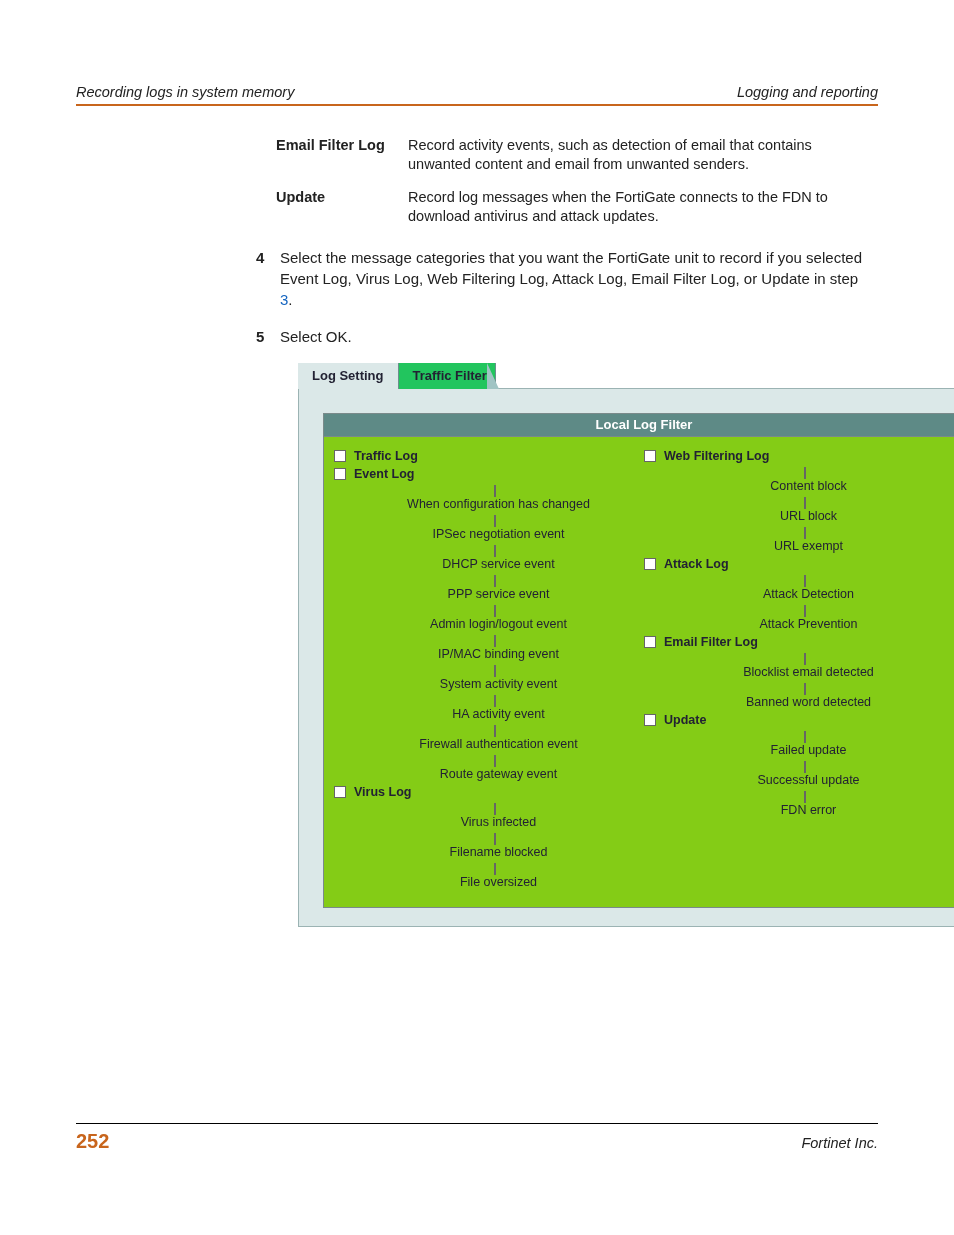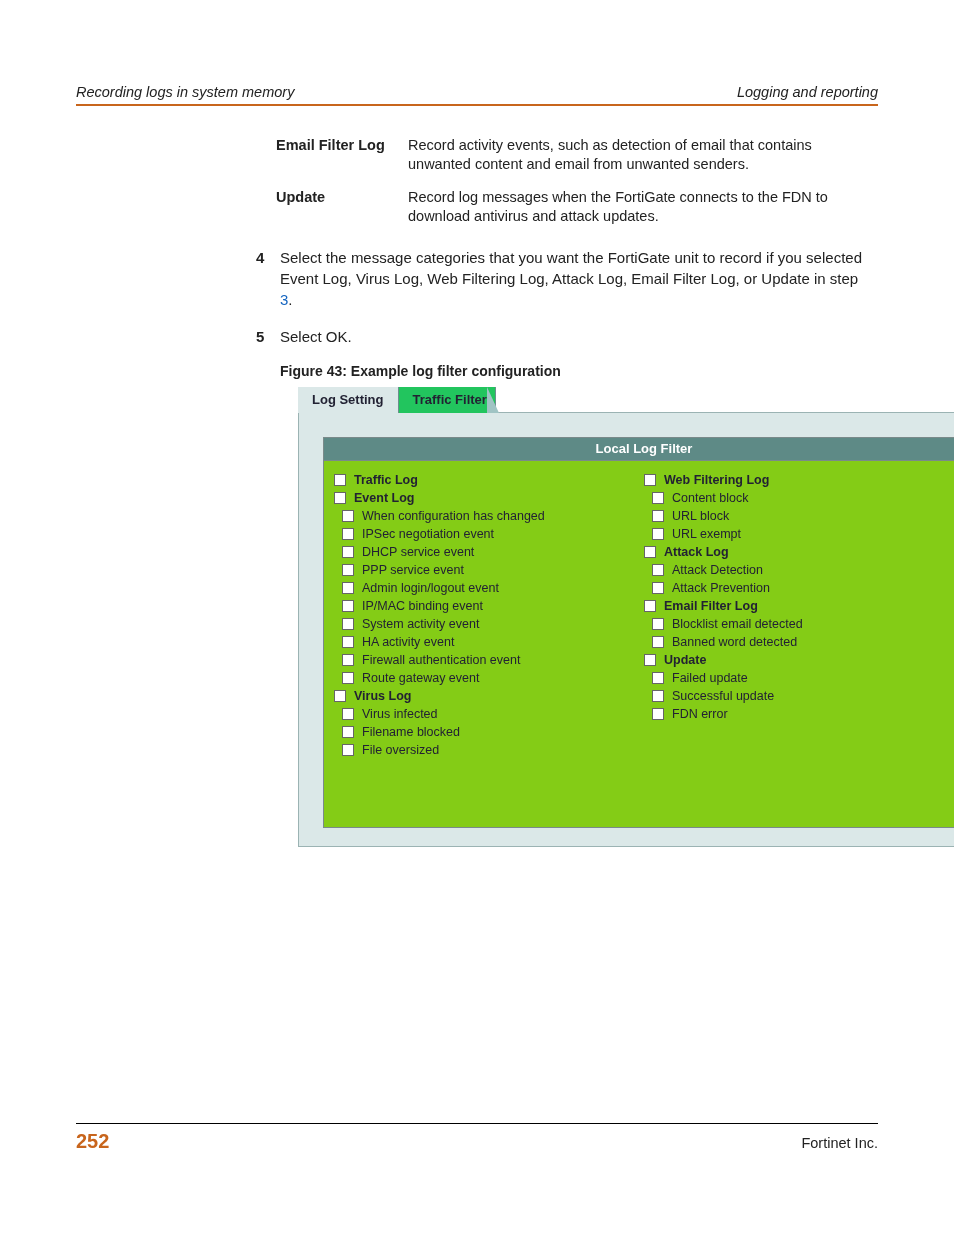--- a/index.html
+++ b/index.html
@@ -142,21 +142,21 @@
   }
   .col { flex: 1; }
   .chk-row {
     display: flex;
     align-items: center;
     font-size: 12.5px;
     color: #223;
     padding: 2px 0;
   }
   .chk-row.top { font-weight: bold; }
-  .chk-row.sub { margin-left: 8px; }
+  .chk-row.sub { margin-left: 19px; flex-direction: column; }
   .chk-box {
     flex: 0 0 12px;
     height: 12px;
     border: 1px solid #666;
     background: #fff;
     margin-right: 8px;
     box-sizing: border-box;
   }
 
   .btn-row {
@@ -191,20 +191,21 @@
     justify-content: space-between;
     align-items: baseline;
     gap: 47px;
   }
   .page-num {
     font-weight: bold;
     font-size: 20px;
     color: #c8651c;
   }
   .footer-right {
+    font-style: italic;
     font-size: 14.5px;
     text-align: right;
   }
 </style>
 </head>
 <body>
 
 <div class="page">
 
   <div class="top-row">
@@ -230,21 +231,20 @@
       <div class="step-body">
         <span>Select the message categories that you want the FortiGate unit to record if you selected Event Log, Virus Log, Web Filtering Log, Attack Log, Email Filter Log, or Update in step </span><span class="link-inline">3</span><span>.</span>
       </div>
     </div>
     <div class="step">
       <div class="step-num">5</div>
       <div class="step-body">Select OK.</div>
     </div>
   </div>
 
-  <div class="fig-caption">Figure 43: Example log filter configuration</div>
 
   <div class="fig">
     <div class="tabs-row">
       <div class="tab tab-inactive">Log Setting</div>
       <div class="tab tab-active">Traffic Filter</div>
     </div>
     <div class="panel">
       <div class="local-box">
         <div class="local-title">Local Log Filter</div>
         <div class="local-body">

